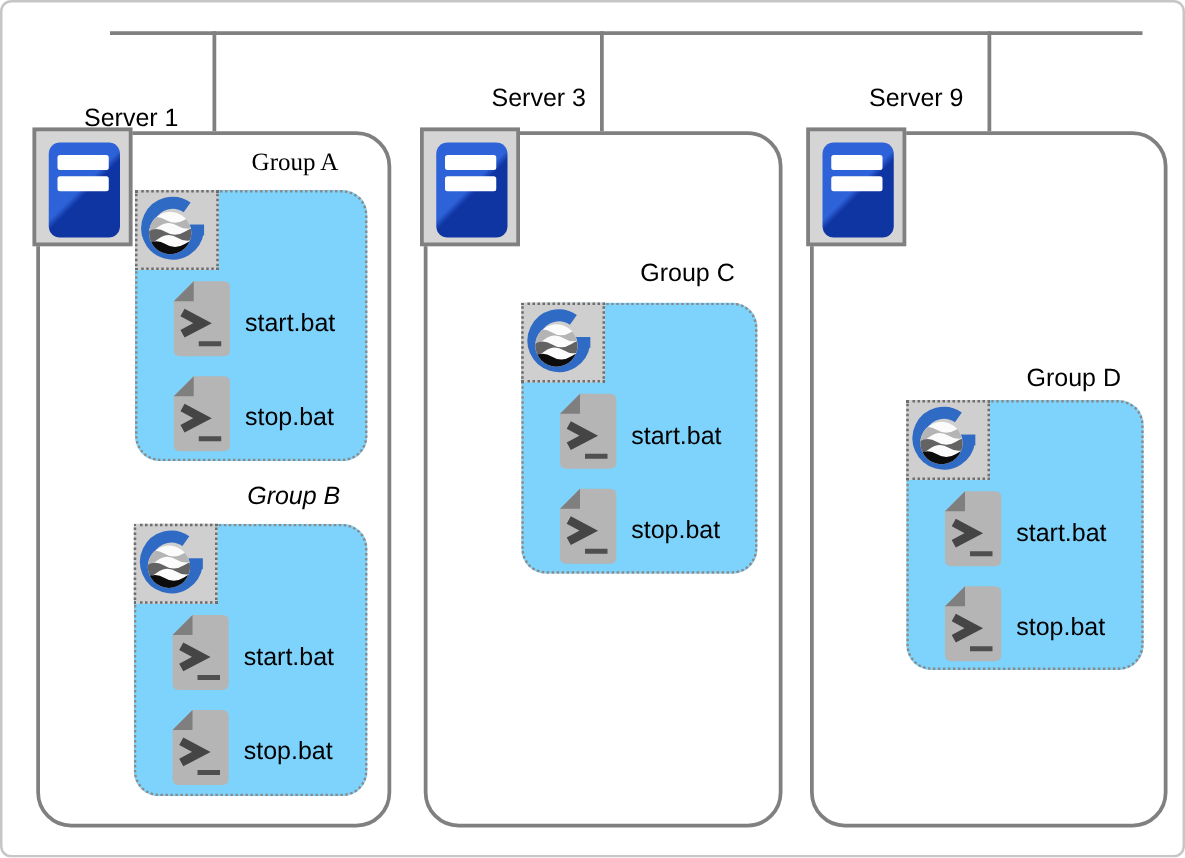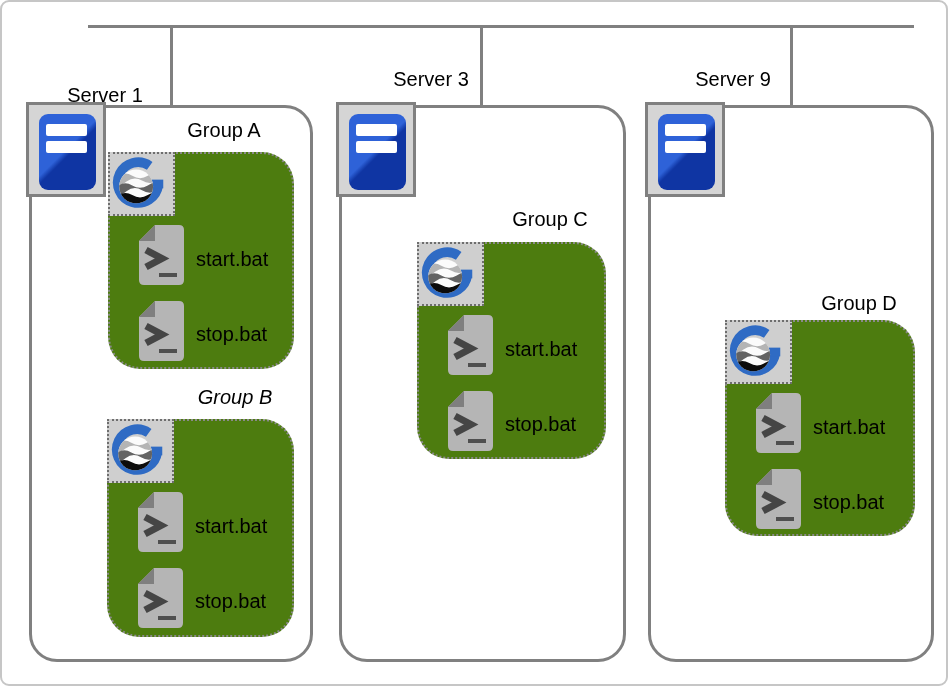--- a/index.html
+++ b/index.html
@@ -11,22 +11,22 @@
   .vline{position:absolute;background:#808080;width:3px;}
   .server-label,.group-label{position:absolute;height:24px;line-height:24px;
           font-size:20px;text-align:center;white-space:nowrap;}
   .server-box{position:absolute;background:#fff;border:3px solid #808080;
           border-radius:28px;box-sizing:border-box;}
   .server-icon{position:absolute;width:80px;height:95px;background:#d5d5d5;
           border:3px solid #808080;box-sizing:border-box;}
   .tower{position:absolute;left:10px;top:9px;width:57px;height:76px;border-radius:9px;
           background:linear-gradient(135deg,#2e62d8 0%,#2e62d8 47%,#0f35a3 53%,#0f35a3 100%);}
   .tower-bar{position:absolute;left:7px;width:41px;height:12px;background:#fff;border-radius:2px;}
-  .group-box{position:absolute;background:#4d7c0f;border:2px dotted #8a8a8a;
-          border-radius:32px;box-sizing:border-box;text-align:center;}
+  .group-box{position:absolute;background:#7dd3fc;border:2px dotted #8a8a8a;
+          border-radius:20px;box-sizing:border-box;text-align:center;}
   .logo-box{position:absolute;left:-2px;top:-2px;width:67px;height:64px;background:#cfcfcf;
           border:2px dotted #6e6e6e;box-sizing:border-box;}
   .logo-box svg{position:absolute;left:1px;top:1px;}
   .file-icon{position:absolute;left:28px;width:47px;height:62px;}
   .file-label{position:absolute;left:86px;height:26px;line-height:26px;font-size:20px;white-space:nowrap;}
   .defs{position:absolute;width:0;height:0;overflow:hidden;}
 </style>
 </head>
 <body>
 
@@ -81,21 +81,21 @@
       <div class="tower-bar" style="top:27px;"></div>
     </div>
   </div>
   <div class="server-icon" style="left:643px;top:100px;">
     <div class="tower">
       <div class="tower-bar" style="top:10px;"></div>
       <div class="tower-bar" style="top:27px;"></div>
     </div>
   </div>
 
-  <div class="group-label" style="left:157px;top:116px;width:130px;">Group A</div>
+  <div class="group-label" style="left:169px;top:116px;width:130px;font-family:Liberation Serif, serif;">Group A</div>
   <div class="group-box" style="left:106px;top:150px;width:186px;height:217px;">
     <div class="logo-box">
         <svg width="60" height="57" viewBox="0 0 62 58">
           <use href="#sym-logo"></use>
         </svg>
       </div>
     <div class="file-icon" style="top:70px;"><svg width="47" height="62" viewBox="0 0 47 62">
           <use href="#sym-file"></use>
         </svg></div>
     <div class="file-label" style="top:92px;">start.bat</div>

